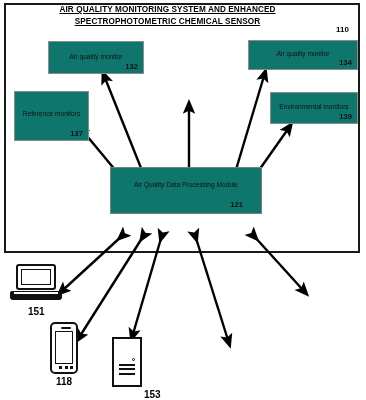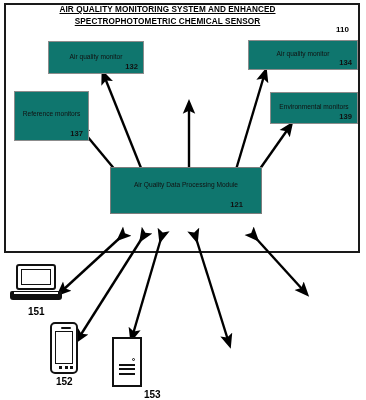--- a/index.html
+++ b/index.html
@@ -190,21 +190,21 @@
     <div class="body">
       <div class="speaker"></div>
       <div class="pscreen"></div>
       <div class="dots">
           <i></i>
           <i></i>
           <i></i>
         </div>
     </div>
   </div>
-  <div class="dev-num n152">152</div>
+  <div class="dev-num n152">118</div>
 
   <div class="server">
     <div class="sbody">
       <div class="dot"></div>
       <div class="bars">
           <i></i>
           <i></i>
           <i></i>
         </div>
     </div>

